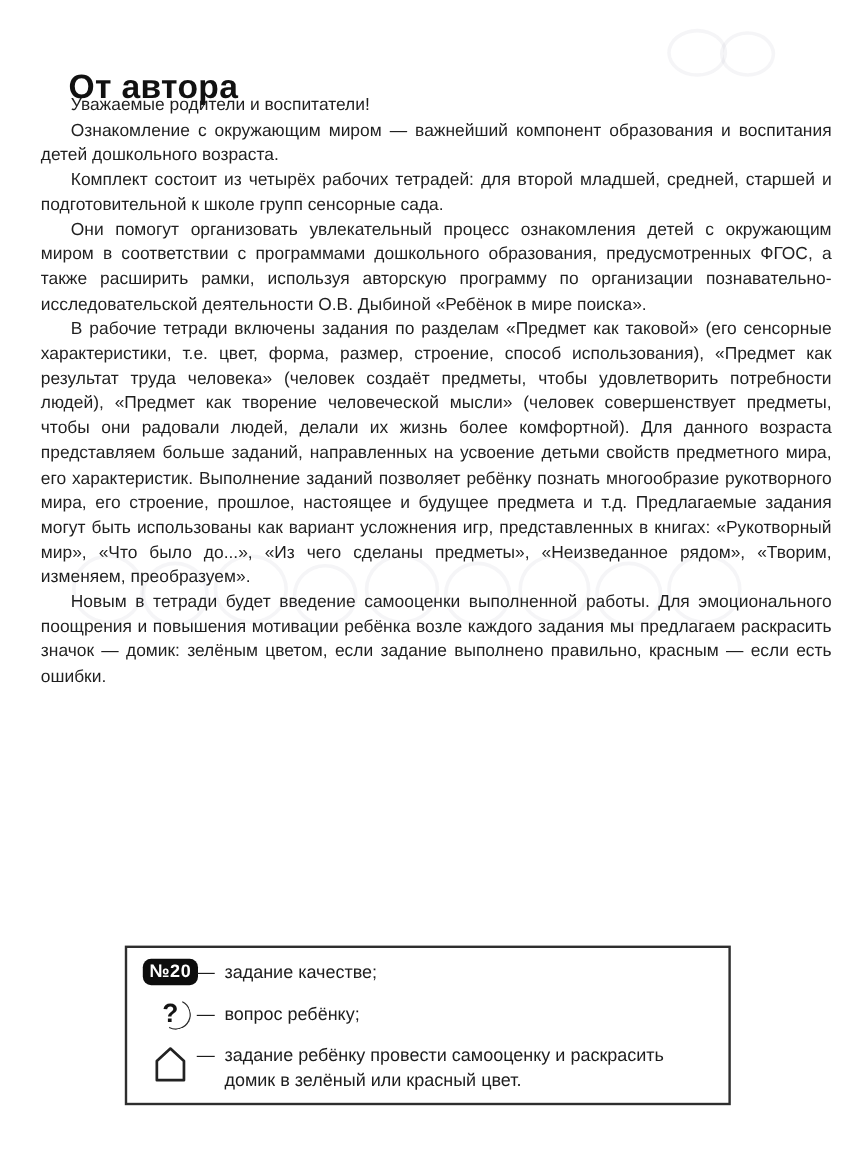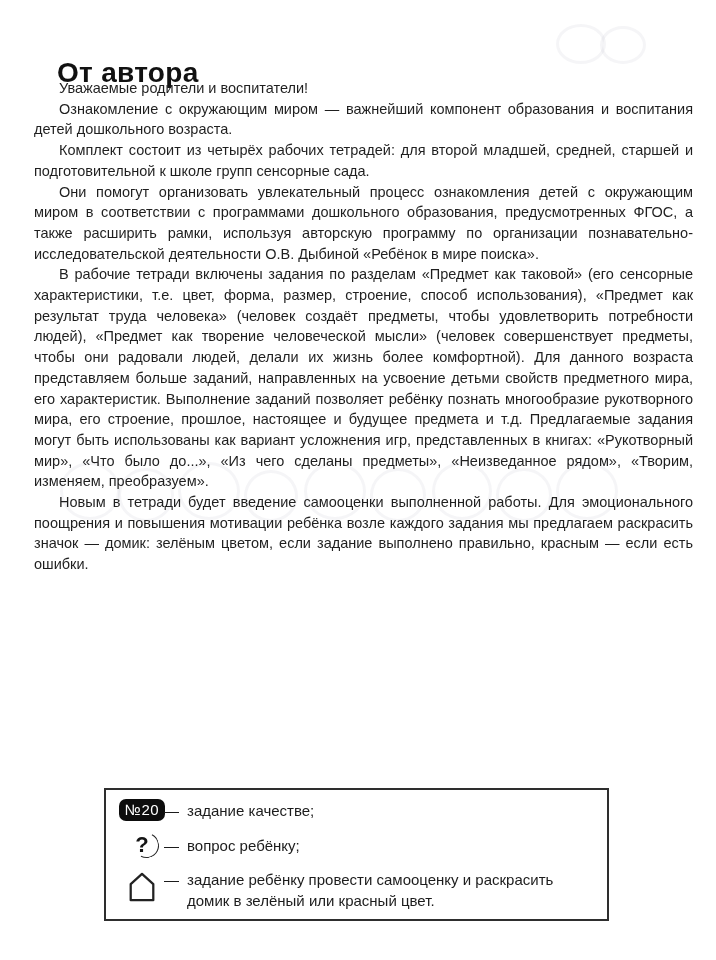--- a/index.html
+++ b/index.html
@@ -37,21 +37,21 @@
   .legend-row { display:flex; align-items:center; margin-bottom:10px; }
   .legend-row:last-child { margin-bottom:0; }
   .legend-row.top-align { align-items:flex-start; }
   .icon-cell { width:44px; flex:0 0 44px; display:flex; justify-content:center; }
   .legend-label { display:flex; font-size:15px; line-height:21px; color:#1c1c1c; }
   .legend-label .dash { margin-right:8px; }
   .legend-label .txt { max-width:400px; }
   .badge {
     display:inline-block;
     background:#0d0d0d; color:#ffffff;
-    font-weight:normal; font-size:15px;
+    font-weight:bold; font-size:15px;
     padding:2px 6px 3px 6px;
     border-radius:7px;
     letter-spacing:0.5px;
   }
   .q-icon {
     position:relative; width:28px; height:28px;
     display:inline-flex; align-items:center; justify-content:center;
     font-weight:bold; font-size:22px; color:#141414;
   }
   .q-ring {

